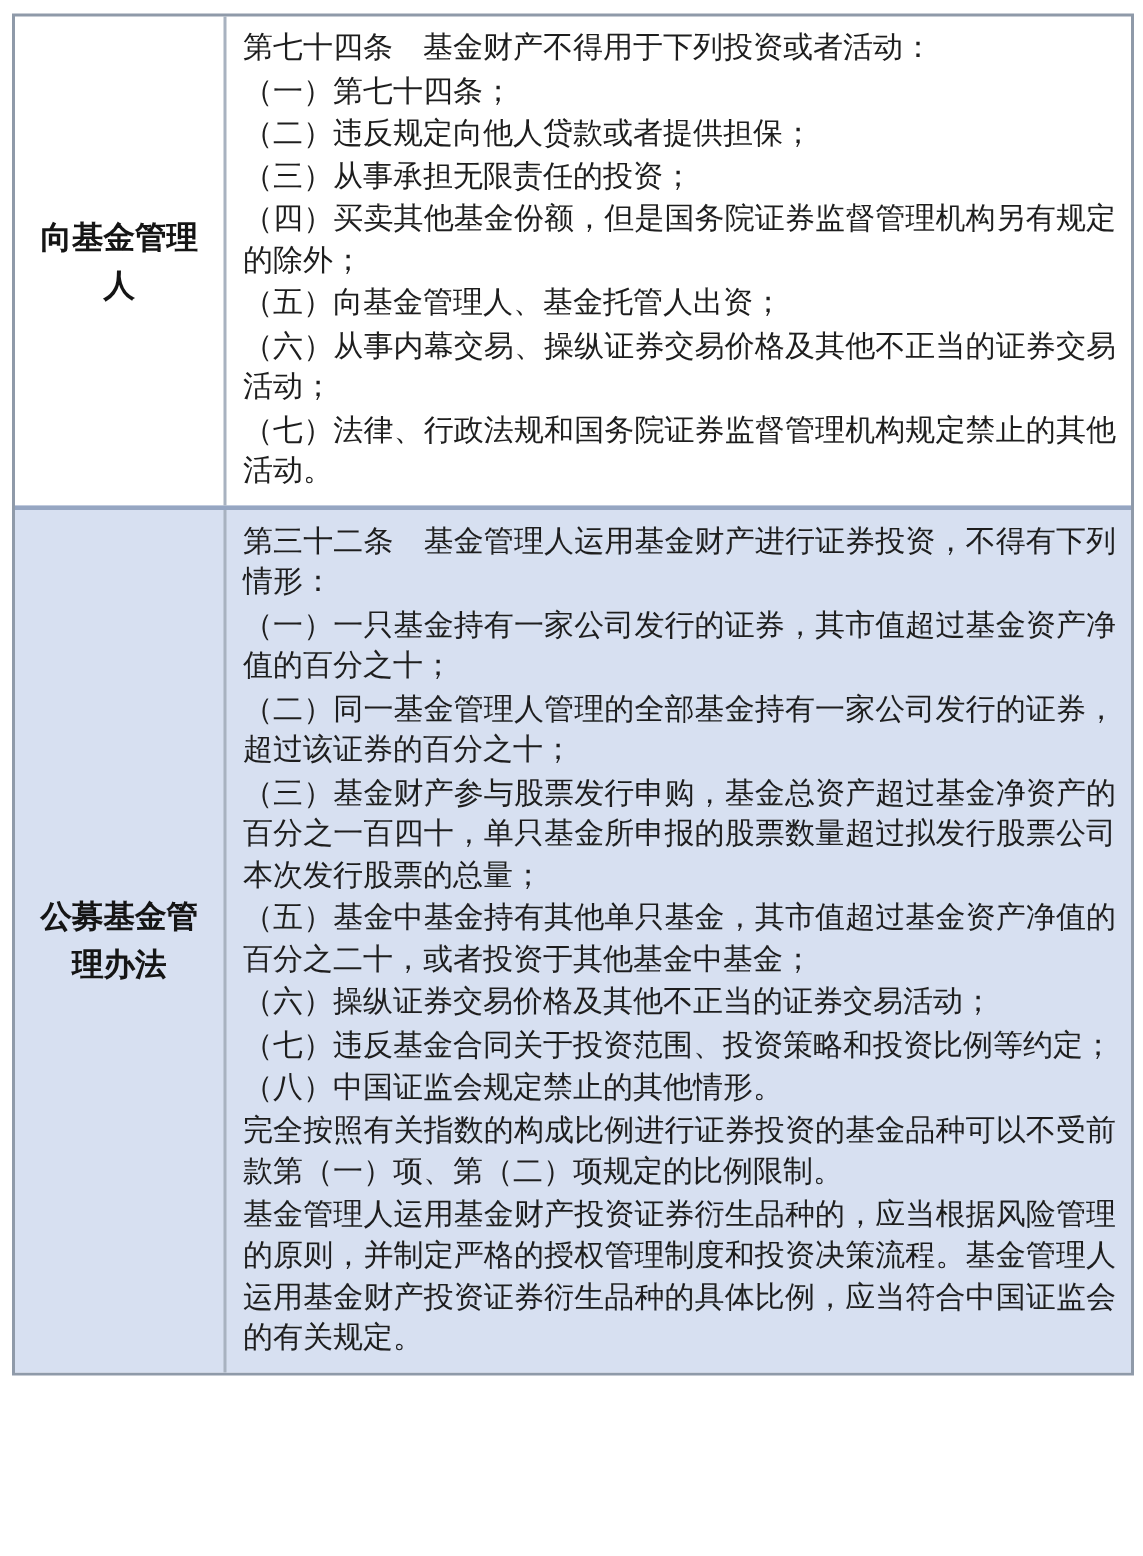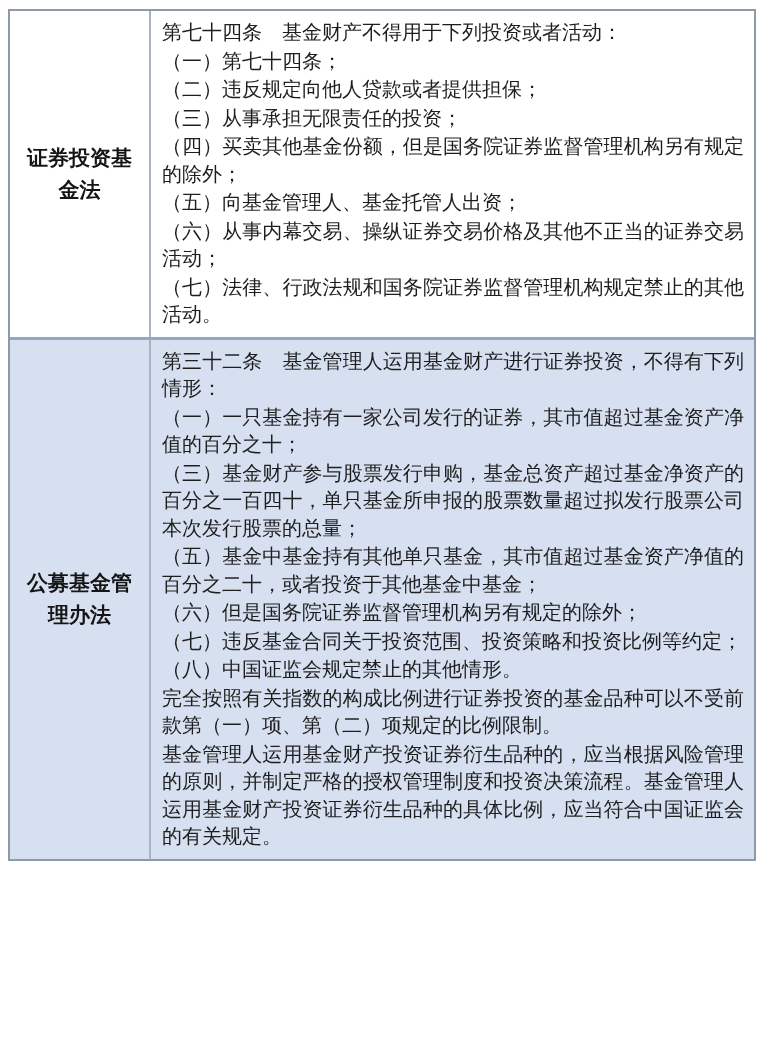--- a/index.html
+++ b/index.html
@@ -58,44 +58,45 @@
     padding: 0;
   }
 </style>
 </head>
 <body>
 
 <div class="doc-table">
 
   <div class="doc-row">
     <div class="label-cell">
-      <span>证券投资基金法</span>
+      <span>向基金管理人</span>
     </div>
     <div class="content-cell">
       <p>第七十四条　基金财产不得用于下列投资或者活动：</p>
       <p>（一）第七十四条；</p>
       <p>（二）违反规定向他人贷款或者提供担保；</p>
       <p>（三）从事承担无限责任的投资；</p>
       <p>（四）买卖其他基金份额，但是国务院证券监督管理机构另有规定的除外；</p>
       <p>（五）向基金管理人、基金托管人出资；</p>
       <p>（六）从事内幕交易、操纵证券交易价格及其他不正当的证券交易活动；</p>
       <p>（七）法律、行政法规和国务院证券监督管理机构规定禁止的其他活动。</p>
     </div>
   </div>
 
   <div class="doc-row highlight">
     <div class="label-cell">
       <span>公募基金管理办法</span>
     </div>
     <div class="content-cell">
       <p>第三十二条　基金管理人运用基金财产进行证券投资，不得有下列情形：</p>
       <p>（一）一只基金持有一家公司发行的证券，其市值超过基金资产净值的百分之十；</p>
+      <p>（二）同一基金管理人管理的全部基金持有一家公司发行的证券，超过该证券的百分之十；</p>
       <p>（三）基金财产参与股票发行申购，基金总资产超过基金净资产的百分之一百四十，单只基金所申报的股票数量超过拟发行股票公司本次发行股票的总量；</p>
       <p>（五）基金中基金持有其他单只基金，其市值超过基金资产净值的百分之二十，或者投资于其他基金中基金；</p>
-      <p>（六）但是国务院证券监督管理机构另有规定的除外；</p>
+      <p>（六）操纵证券交易价格及其他不正当的证券交易活动；</p>
       <p>（七）违反基金合同关于投资范围、投资策略和投资比例等约定；</p>
       <p>（八）中国证监会规定禁止的其他情形。</p>
       <p>完全按照有关指数的构成比例进行证券投资的基金品种可以不受前款第（一）项、第（二）项规定的比例限制。</p>
       <p>基金管理人运用基金财产投资证券衍生品种的，应当根据风险管理的原则，并制定严格的授权管理制度和投资决策流程。基金管理人运用基金财产投资证券衍生品种的具体比例，应当符合中国证监会的有关规定。</p>
     </div>
   </div>
 
 </div>
 
 </body></html>

